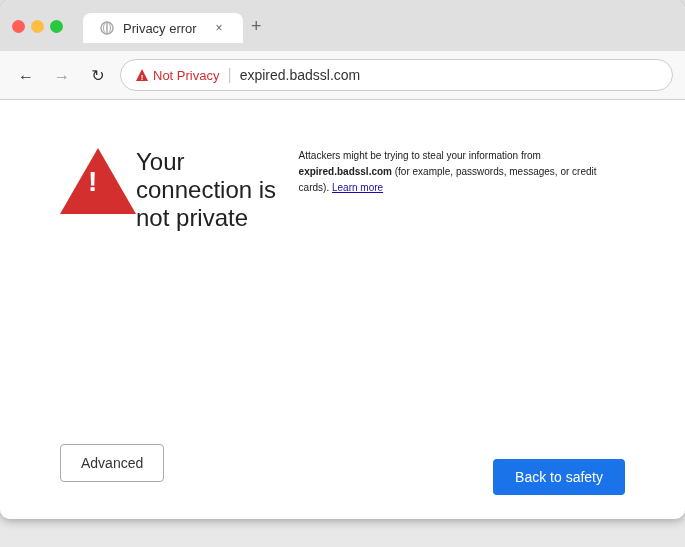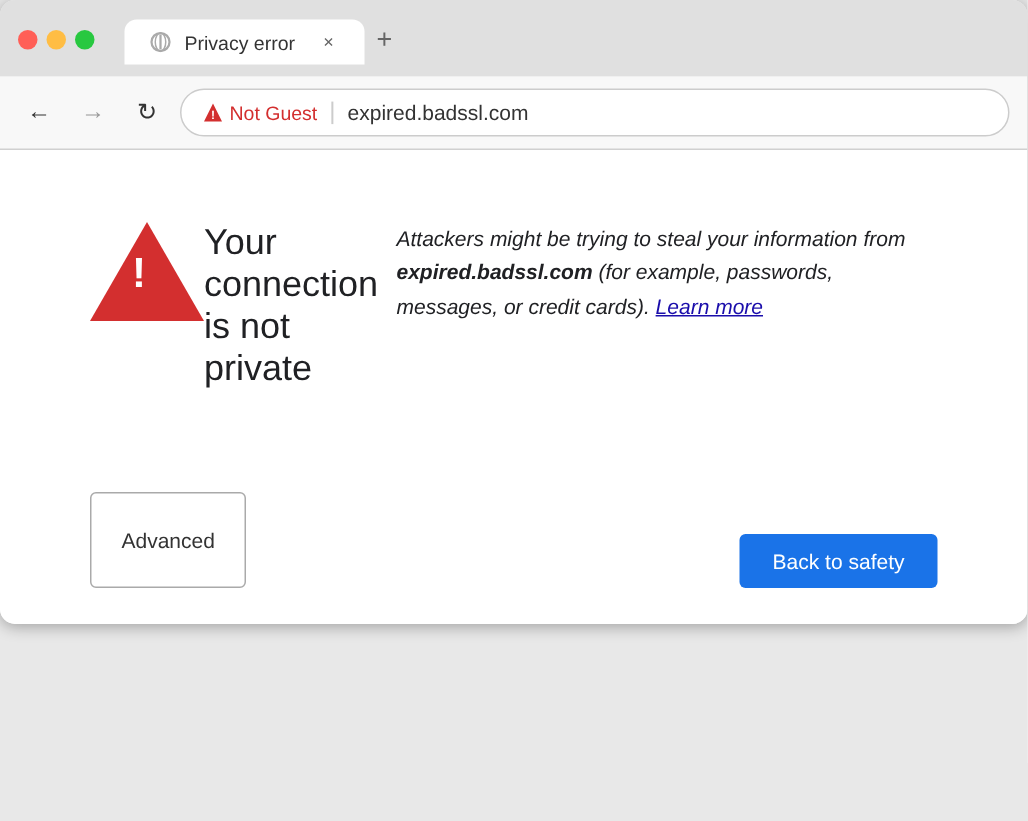--- a/index.html
+++ b/index.html
@@ -8,21 +8,21 @@
       font-family: -apple-system, BlinkMacSystemFont, 'Segoe UI', Arial, sans-serif;
       background: #e8e8e8;
       width: 685px;
       height: 547px;
       overflow: hidden;
     }
 
     
     .browser-window {
       width: 685px;
-      height: 416px;
+      height: 519px;
       background: #f0f0f0;
       border-radius: 10px;
       overflow: hidden;
       box-shadow: 0 2px 10px rgba(0,0,0,0.3);
       display: flex;
       flex-direction: column;
     }
 
     
     .title-bar {
@@ -253,26 +253,25 @@
     }
 
     .error-title {
       font-size: 24px;
       font-weight: 400;
       color: #202124;
       margin-bottom: 16px;
     }
 
     .error-description {
-      font-size: 14px;
+      font-size: 10px;
       color: #202124;
       line-height: 1.6;
       max-width: 560px;
       margin-bottom: 12px;
-      font-style: italic;
     }
 
     .error-description strong {
       font-weight: 600;
     }
 
     .learn-more {
       color: #1a0dab;
       text-decoration: underline;
       cursor: pointer;
@@ -281,20 +280,21 @@
     .error-code {
       font-size: 13px;
       color: #777;
       margin-top: 8px;
     }
 
     
     .page-footer {
       display: flex;
       justify-content: space-between;
+      align-items: center;
       padding: 0 60px 24px 60px;
       background: #ffffff;
     }
 
     .btn-advanced {
       background: transparent;
       border: 1px solid #aaa;
       border-radius: 4px;
       padding: 10px 20px;
       font-size: 14px;
@@ -355,21 +355,21 @@
     <button class="nav-btn active">↻</button>
 
     <div class="address-bar">
       <div class="not-secure-badge">
         <span class="warning-icon-small">
           <svg width="14" height="14" viewBox="0 0 14 14">
             <polygon points="7,1 13,13 1,13" fill="#d32f2f"></polygon>
             <text x="7" y="11.5" text-anchor="middle" fill="white" font-size="8" font-weight="bold" font-family="Arial">!</text>
           </svg>
         </span>
-        <span>Not Guest</span>
+        <span>Not Privacy</span>
       </div>
       <span class="address-separator">|</span>
       <span class="address-text">expired.badssl.com</span>
     </div>
 
   </div>
 
   <div class="page-content">
     <div class="error-icon">
       <div class="triangle-icon"></div>

